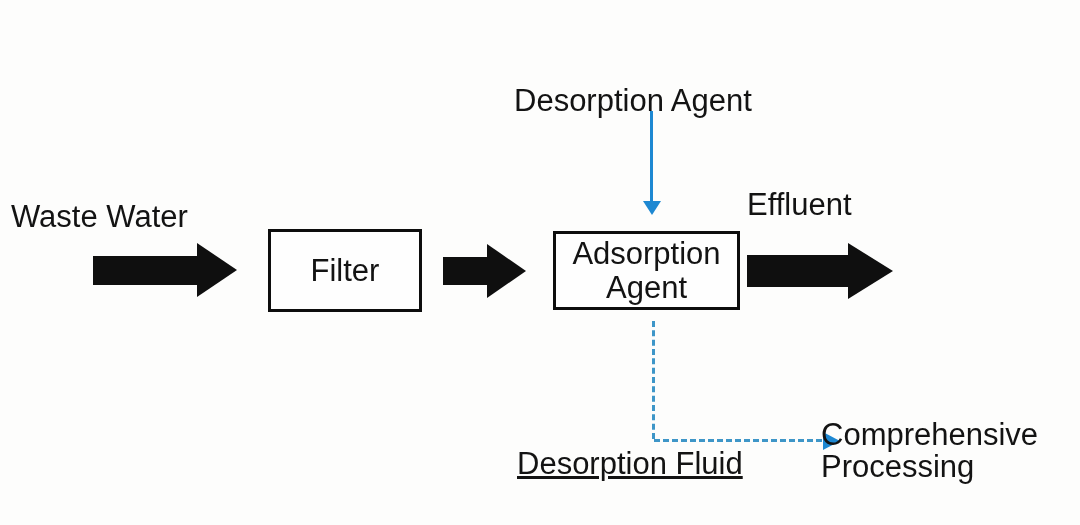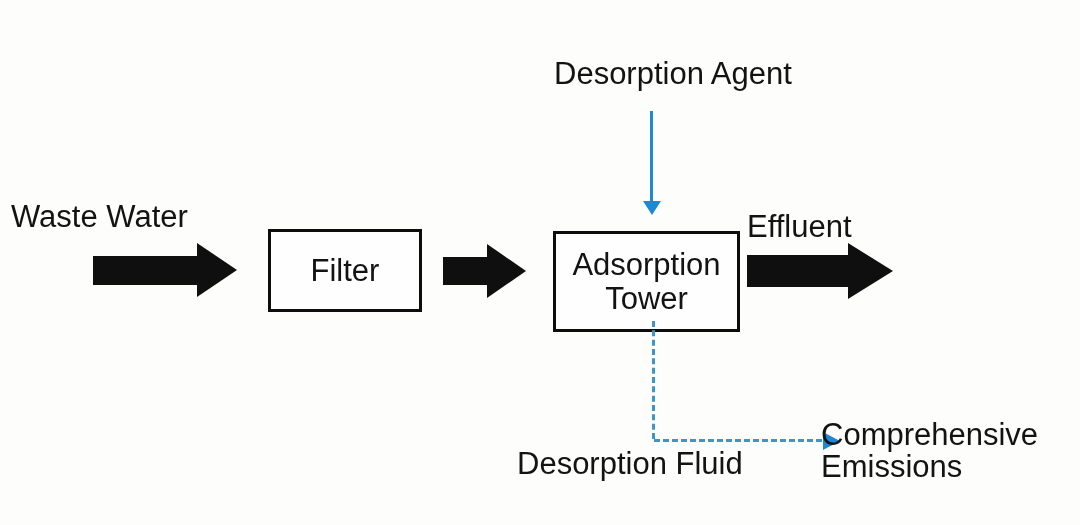--- a/index.html
+++ b/index.html
@@ -71,40 +71,40 @@
   <div class="shaft" style="left:93px;top:256px;width:104px;height:29px;"></div>
   <div class="head-right" style="left:197px;top:243px;"></div>
 
   <div class="node" style="left:268px;top:229px;width:154px;height:83px;">
     <span>Filter</span>
   </div>
 
   <div class="shaft" style="left:443px;top:257px;width:44px;height:28px;"></div>
   <div class="head-right" style="left:487px;top:244px;border-left-width:39px;"></div>
 
-  <div class="lbl" style="left:514px;top:56px;margin-left:40px;">Desorption Agent</div>
+  <div class="lbl" style="left:514px;top:83px;">Desorption Agent</div>
   <div class="blue-line" style="left:650px;top:111px;height:91px;"></div>
   <div class="blue-head-down" style="left:643px;top:201px;"></div>
 
-  <div class="node" style="left:553px;top:231px;width:187px;height:101px;">
+  <div class="node" style="left:553px;top:231px;width:187px;height:79px;">
     <span>Adsorption</span>
-    <span>Tower</span>
+    <span>Agent</span>
   </div>
 
-  <div class="lbl" style="left:747px;top:209px;">Effluent</div>
+  <div class="lbl" style="left:747px;top:187px;">Effluent</div>
   <div class="shaft" style="left:747px;top:255px;width:101px;height:32px;"></div>
   <div class="head-right" style="left:848px;top:243px;border-left-width:45px;border-top-width:28px;border-bottom-width:28px;"></div>
 
   <div class="lbl2" style="left:899px;top:236px;">
   </div>
 
   <div class="dot-v" style="left:652px;top:321px;height:118px;"></div>
   <div class="dot-h" style="left:654px;top:439px;width:168px;"></div>
   <div class="blue-head-right" style="left:823px;top:432px;"></div>
 
-  <div class="lbl" style="left:517px;top:446px;">Desorption Fluid</div>
+  <div class="lbl" style="left:517px;top:446px;text-decoration:underline;">Desorption Fluid</div>
 
   <div class="lbl2" style="left:821px;top:419px;">
     <div>Comprehensive</div>
-    <div>Emissions</div>
+    <div>Processing</div>
   </div>
 
 </div>
 
 </body></html>

